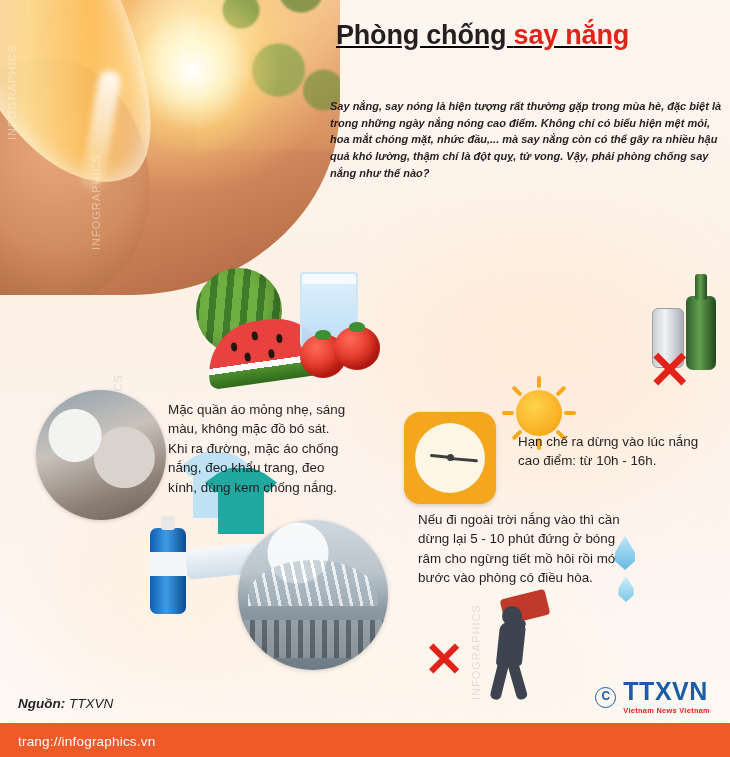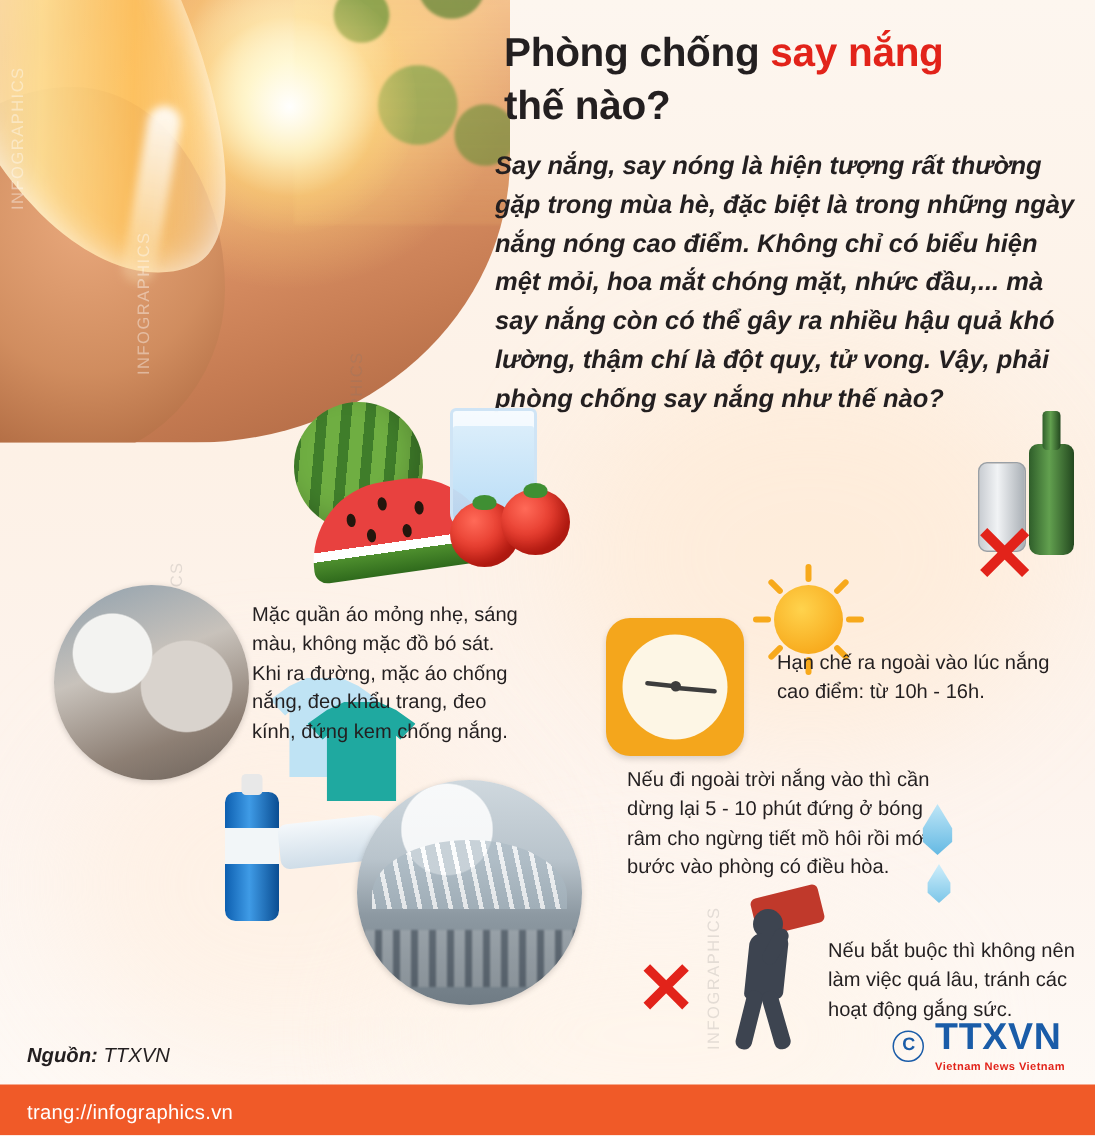--- a/index.html
+++ b/index.html
@@ -115,37 +115,38 @@
     font-family: "Liberation Sans", sans-serif;
   }
   .wm.dark { color: rgba(120,120,120,.20); }
 
   
   .title-wrap {
     position: absolute;
     left: 336px;
     top: 18px;
     width: 386px;
+    text-decoration: underline;
   }
   .title-line {
     font-size: 27px;
     font-weight: bold;
     color: #231f20;
     line-height: 1.3;
     letter-spacing: -.2px;
   }
   .title-hl { color: #e2231a; }
 
   
   .intro {
     position: absolute;
     left: 330px;
     top: 98px;
     width: 392px;
-    font-size: 17px;
+    font-size: 11px;
     line-height: 1.52;
     color: #231f20;
     font-style: italic;
     font-weight: bold;
     text-align: left;
   }
 
   
   .body-text {
     position: absolute;
@@ -508,21 +509,20 @@
     <div class="stream"></div>
     <span class="wm" style="left:66px; top:190px;">INFOGRAPHICS</span>
     <span class="wm" style="left:150px; top:300px;">INFOGRAPHICS</span>
   </div>
   <span class="wm dark" style="left:112px; top:470px;">INFOGRAPHICS</span>
   <span class="wm dark" style="left:232px; top:330px;">INFOGRAPHICS</span>
   <span class="wm dark" style="left:470px; top:700px;">INFOGRAPHICS</span>
 
   <div class="title-wrap">
     <div class="title-line"><span>Phòng chống </span><span class="title-hl">say nắng</span></div>
-    <div class="title-line">thế nào?</div>
   </div>
 
   <div class="intro">Say nắng, say nóng là hiện tượng rất thường gặp trong mùa hè, đặc biệt là trong những ngày nắng nóng cao điểm. Không chỉ có biểu hiện mệt mỏi, hoa mắt chóng mặt, nhức đầu,... mà say nắng còn có thể gây ra nhiều hậu quả khó lường, thậm chí là đột quỵ, tử vong. Vậy, phải phòng chống say nắng như thế nào?</div>
 
   <div class="watermelon-round"></div>
   <div class="watermelon-slice">
     <span class="seed" style="left:26px; top:18px;"></span>
     <span class="seed" style="left:48px; top:10px;"></span>
     <span class="seed" style="left:72px; top:16px;"></span>
     <span class="seed" style="left:38px; top:30px;"></span>
@@ -543,59 +543,58 @@
 
   <div class="photo-circle photo-clothes"></div>
   <div class="tshirt"></div>
   <div class="tshirt teal"></div>
   <div class="sunscreen">
       <div class="band"></div>
     </div>
   <div class="sunscreen-tube">
       <div class="cap"></div>
     </div>
-  <div class="body-text" style="left:168px; top:400px; width:180px;">Mặc quần áo mỏng nhẹ, sáng màu, không mặc đồ bó sát. Khi ra đường, mặc áo chống nắng, đeo khẩu trang, đeo kính, đứng kem chống nắng.</div>
+  <div class="body-text" style="left:168px; top:400px; width:180px;">Mặc quần áo mỏng nhẹ, sáng màu, không mặc đồ bó sát. Khi ra đường, mặc áo chống nắng, đeo khẩu trang, đeo kính, dùng kem chống nắng.</div>
 
   <div class="clock">
     <div class="dial">
       <span class="hand h"></span>
       <span class="hand m"></span>
       <span class="pin"></span>
     </div>
   </div>
   <div class="sun">
     <span class="ray" style="transform:rotate(0deg)"></span>
     <span class="ray" style="transform:rotate(45deg)"></span>
     <span class="ray" style="transform:rotate(90deg)"></span>
     <span class="ray" style="transform:rotate(135deg)"></span>
     <span class="ray" style="transform:rotate(180deg)"></span>
     <span class="ray" style="transform:rotate(225deg)"></span>
     <span class="ray" style="transform:rotate(270deg)"></span>
     <span class="ray" style="transform:rotate(315deg)"></span>
   </div>
-  <div class="body-text" style="left:518px; top:432px; width:200px;">Hạn chế ra ngoài vào lúc nắng cao điểm: từ 10h - 16h.</div>
+  <div class="body-text" style="left:518px; top:432px; width:200px;">Hạn chế ra dừng vào lúc nắng cao điểm: từ 10h - 16h.</div>
 
   <div class="photo-circle photo-street">
     <div class="roofline"></div>
     <div class="crowd"></div>
   </div>
   <div class="body-text" style="left:418px; top:510px; width:210px;">Nếu đi ngoài trời nắng vào thì cần dừng lại 5 - 10 phút đứng ở bóng râm cho ngừng tiết mồ hôi rồi mới bước vào phòng có điều hòa.</div>
   <div class="drop"></div>
   <div class="drop2"></div>
 
   <div class="worker">
     <div class="load"></div>
     <div class="head"></div>
     <div class="torso"></div>
     <div class="arm"></div>
     <div class="legf"></div>
     <div class="legb"></div>
   </div>
   <div class="red-x x2">✕</div>
-  <div class="body-text" style="left:552px; top:624px; width:170px;">Nếu bắt buộc thì không nên làm việc quá lâu, tránh các hoạt động gắng sức.</div>
 
   <div class="source">
     <b>Nguồn:</b>
     <span>TTXVN</span>
   </div>
   <div class="logo">
     <span class="c-mark">C</span>
     <span>
       <span class="brand">TTXVN</span>
       <div class="brand-sub">Vietnam News Vietnam</div>

